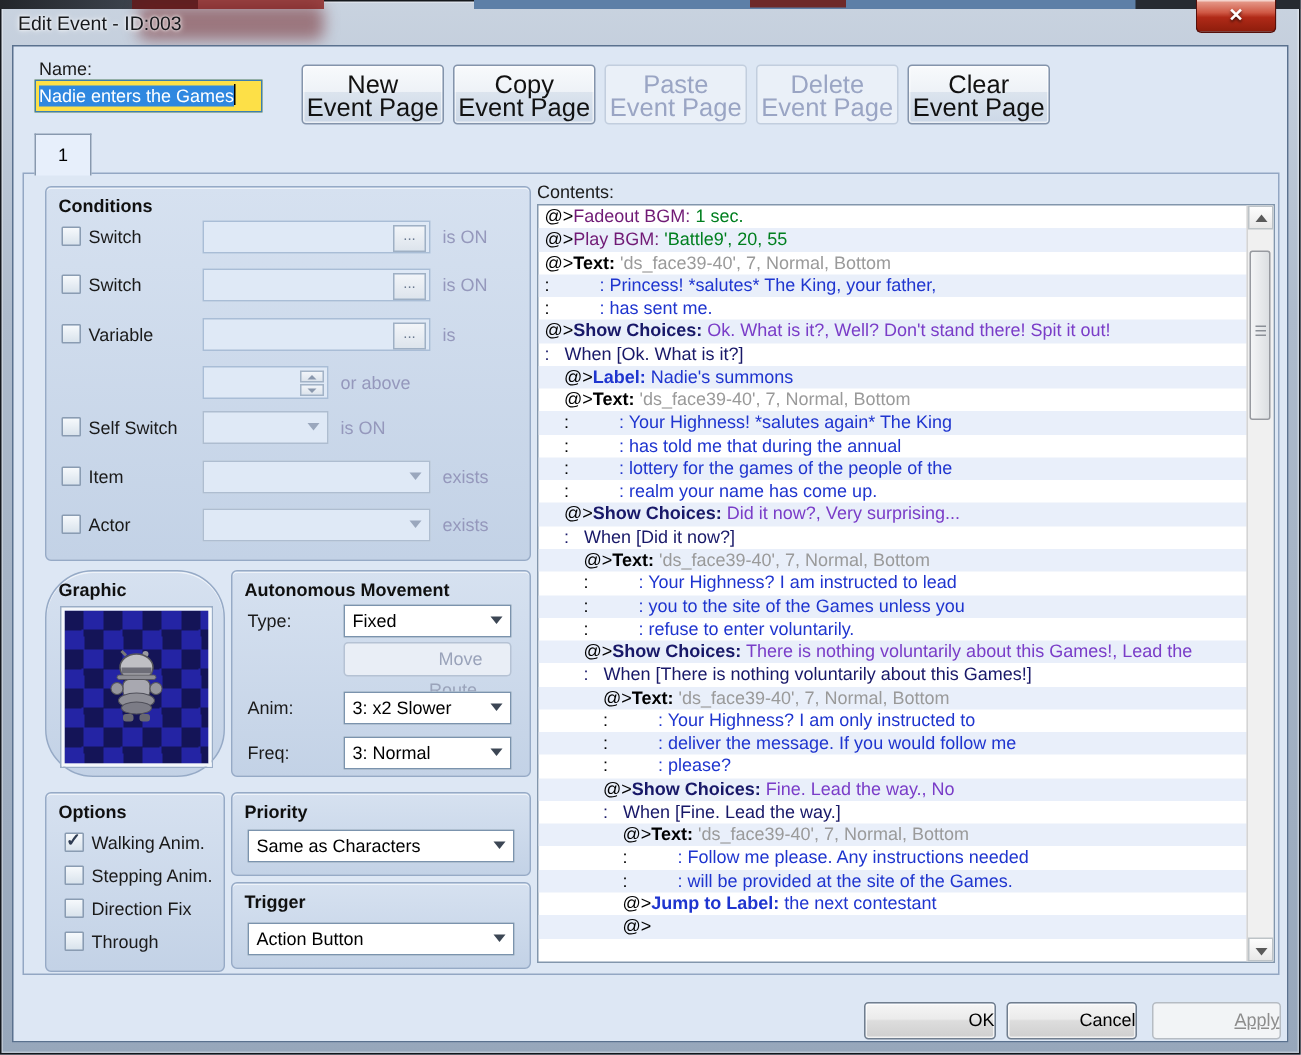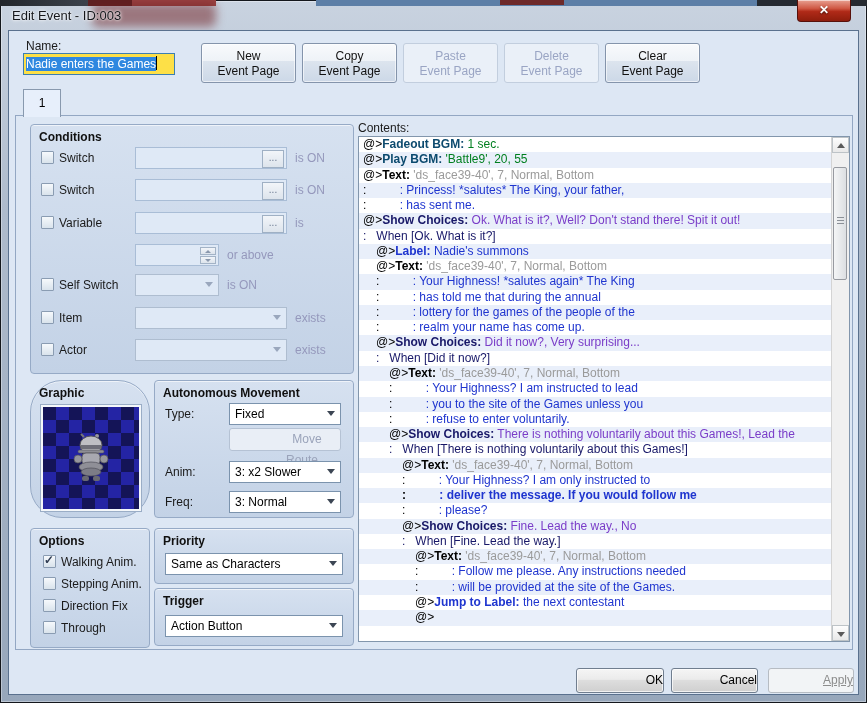--- a/index.html
+++ b/index.html
@@ -23,21 +23,21 @@
     box-shadow:inset 0 1px 0 rgba(255,255,255,.55);text-shadow:0 1px 2px rgba(0,0,0,.65);}
   
   .client{position:absolute;left:8px;top:30px;width:851px;height:665px;background:#dde7f4;border:1px solid #5a718e;box-sizing:border-box;}
   .lbl{position:absolute;font-size:12px;color:#1a1a1a;}
   
   .nameinput{position:absolute;left:14px;top:22px;width:152px;height:22px;background:#fde047;border:1px solid #3c7fb1;box-sizing:border-box;
     font-size:12px;line-height:20px;padding-left:2px;white-space:nowrap;overflow:hidden;}
   .nameinput .sel{background:#2f88e0;color:#fff;}
   .caret{display:inline-block;width:1px;height:14px;background:#000;vertical-align:-2px;}
   
-  .pgbtn{position:absolute;top:12px;width:95px;height:40px;border-radius:3px;text-align:center;font-size:12px;line-height:15px;padding-top:5px;box-sizing:border-box;
+  .pgbtn{position:absolute;top:12px;width:95px;height:40px;border-radius:3px;text-align:center;font-size:17px;line-height:15px;padding-top:5px;box-sizing:border-box;
     background:linear-gradient(180deg,#f8fafc,#eef2f7 45%,#dce4ee 46%,#ccd8e7);border:1px solid #8494ab;box-shadow:inset 0 0 0 1px rgba(255,255,255,.6);color:#111;cursor:pointer;}
   .pgbtn.disabled{background:#eaf0f8;border:1px solid #c2cede;color:#9aa5c4;box-shadow:none;cursor:default;}
   
   .tab{position:absolute;left:14px;top:58px;width:36px;height:27px;background:#e7effb;border:1px solid #8899ae;border-bottom:none;
     font-size:12px;text-align:center;line-height:26px;z-index:2;}
   .tabpanel{position:absolute;left:6px;top:84px;width:838px;height:535px;background:#dde7f4;border:1px solid #93a7c3;box-sizing:border-box;}
   
   .group{position:absolute;border:1px solid #96aac6;border-radius:4px;background:linear-gradient(180deg,#d6e1f0,#c3d2e6);box-shadow:inset 0 1px 0 rgba(255,255,255,.6);}
   .gtitle{position:absolute;left:8px;top:5px;font-size:12px;font-weight:bold;color:#101010;}
   
@@ -64,21 +64,21 @@
   .mrbtn{position:absolute;left:74px;top:47px;width:112px;height:23px;border-radius:3px;background:#e9eef6;border:1px solid #b5c2d4;
     color:#9aa3ba;font-size:12px;text-align:center;line-height:21px;box-sizing:border-box;padding-left:44px;}
   
   .optlbl{position:absolute;font-size:12px;color:#1a1a1a;}
   
   .list{position:absolute;left:342px;top:20px;width:492px;height:506px;background:#fff;border:1px solid #8296ac;box-sizing:border-box;overflow:hidden;}
   .rows{position:absolute;left:0;top:0;width:473px;height:100%;overflow:hidden;}
   .crow{height:15.27px;line-height:15.3px;font-size:12px;white-space:pre;cursor:default;}
   .crow.alt{background:#e9effa;}
   .s-p{color:#000}.s-b{color:#000;font-weight:bold}.s-gy{color:#9a9a9a}
-  .s-g{color:#007f1f}.s-gb{color:#0c4a6e;font-weight:bold}
+  .s-g{color:#007f1f}.s-gb{color:#701a75;font-weight:normal}
   .s-bl{color:#1f35cf}.s-blb{color:#1f35cf;font-weight:bold}
   .s-nb{color:#181868;font-weight:bold}.s-nv{color:#181868}.s-pu{color:#7a3dc8}
   
   .sbar{position:absolute;right:0;top:0;width:17px;height:100%;background:#f0f0f0;border-left:1px solid #d4d4d4;}
   .sbtn{position:absolute;left:0;width:17px;height:16px;background:linear-gradient(180deg,#fdfdfd,#e8e8e8);border:1px solid #bdc3c7;box-sizing:border-box;}
   .sbtn.up{top:0}.sbtn.dn{bottom:0}
   .sbtn::after{content:"";position:absolute;left:4px;border-left:4px solid transparent;border-right:4px solid transparent;}
   .sbtn.up::after{top:5px;border-bottom:5px solid #5a5a5a;}
   .sbtn.dn::after{top:6px;border-top:5px solid #5a5a5a;}
   .sthumb{position:absolute;left:1px;top:30px;width:14px;height:113px;border:1px solid #979aa0;border-radius:2px;
@@ -271,21 +271,21 @@
             <div class="crow alt" style="padding-left: 17px;"><span class="s-p">@&gt;</span><span class="s-nb">Show Choices:</span><span class="s-pu"> Did it now?, Very surprising...</span></div>
             <div class="crow" style="padding-left: 17px;"><span class="s-nv">:   When [Did it now?]</span></div>
             <div class="crow alt" style="padding-left: 30px;"><span class="s-p">@&gt;</span><span class="s-b">Text:</span><span class="s-gy"> 'ds_face39-40', 7, Normal, Bottom</span></div>
             <div class="crow" style="padding-left: 30px;"><span class="s-p">:</span><span class="s-bl">          : Your Highness? I am instructed to lead</span></div>
             <div class="crow alt" style="padding-left: 30px;"><span class="s-p">:</span><span class="s-bl">          : you to the site of the Games unless you</span></div>
             <div class="crow" style="padding-left: 30px;"><span class="s-p">:</span><span class="s-bl">          : refuse to enter voluntarily.</span></div>
             <div class="crow alt" style="padding-left: 30px;"><span class="s-p">@&gt;</span><span class="s-nb">Show Choices:</span><span class="s-pu"> There is nothing voluntarily about this Games!, Lead the</span></div>
             <div class="crow" style="padding-left: 30px;"><span class="s-nv">:   When [There is nothing voluntarily about this Games!]</span></div>
             <div class="crow alt" style="padding-left: 43px;"><span class="s-p">@&gt;</span><span class="s-b">Text:</span><span class="s-gy"> 'ds_face39-40', 7, Normal, Bottom</span></div>
             <div class="crow" style="padding-left: 43px;"><span class="s-p">:</span><span class="s-bl">          : Your Highness? I am only instructed to</span></div>
-            <div class="crow alt" style="padding-left: 43px; font-weight: bold;"><span class="s-p">:</span><span class="s-bl">          : deliver the message. If you would follow me</span></div>
+            <div class="crow alt" style="padding-left: 43px;"><span class="s-p">:</span><span class="s-bl">          : deliver the message. If you would follow me</span></div>
             <div class="crow" style="padding-left: 43px;"><span class="s-p">:</span><span class="s-bl">          : please?</span></div>
             <div class="crow alt" style="padding-left: 43px;"><span class="s-p">@&gt;</span><span class="s-nb">Show Choices:</span><span class="s-pu"> Fine. Lead the way., No</span></div>
             <div class="crow" style="padding-left: 43px;"><span class="s-nv">:   When [Fine. Lead the way.]</span></div>
             <div class="crow alt" style="padding-left: 56px;"><span class="s-p">@&gt;</span><span class="s-b">Text:</span><span class="s-gy"> 'ds_face39-40', 7, Normal, Bottom</span></div>
             <div class="crow" style="padding-left: 56px;"><span class="s-p">:</span><span class="s-bl">          : Follow me please. Any instructions needed</span></div>
             <div class="crow alt" style="padding-left: 56px;"><span class="s-p">:</span><span class="s-bl">          : will be provided at the site of the Games.</span></div>
             <div class="crow" style="padding-left: 56px;"><span class="s-p">@&gt;</span><span class="s-blb">Jump to Label:</span><span class="s-bl"> the next contestant</span></div>
             <div class="crow alt" style="padding-left: 56px;"><span class="s-p">@&gt;</span></div>
             <div class="crow" style="padding-left: 58px; margin-top: 28px;"><span class="s-nv">:   When [No]</span></div>
           </div>

